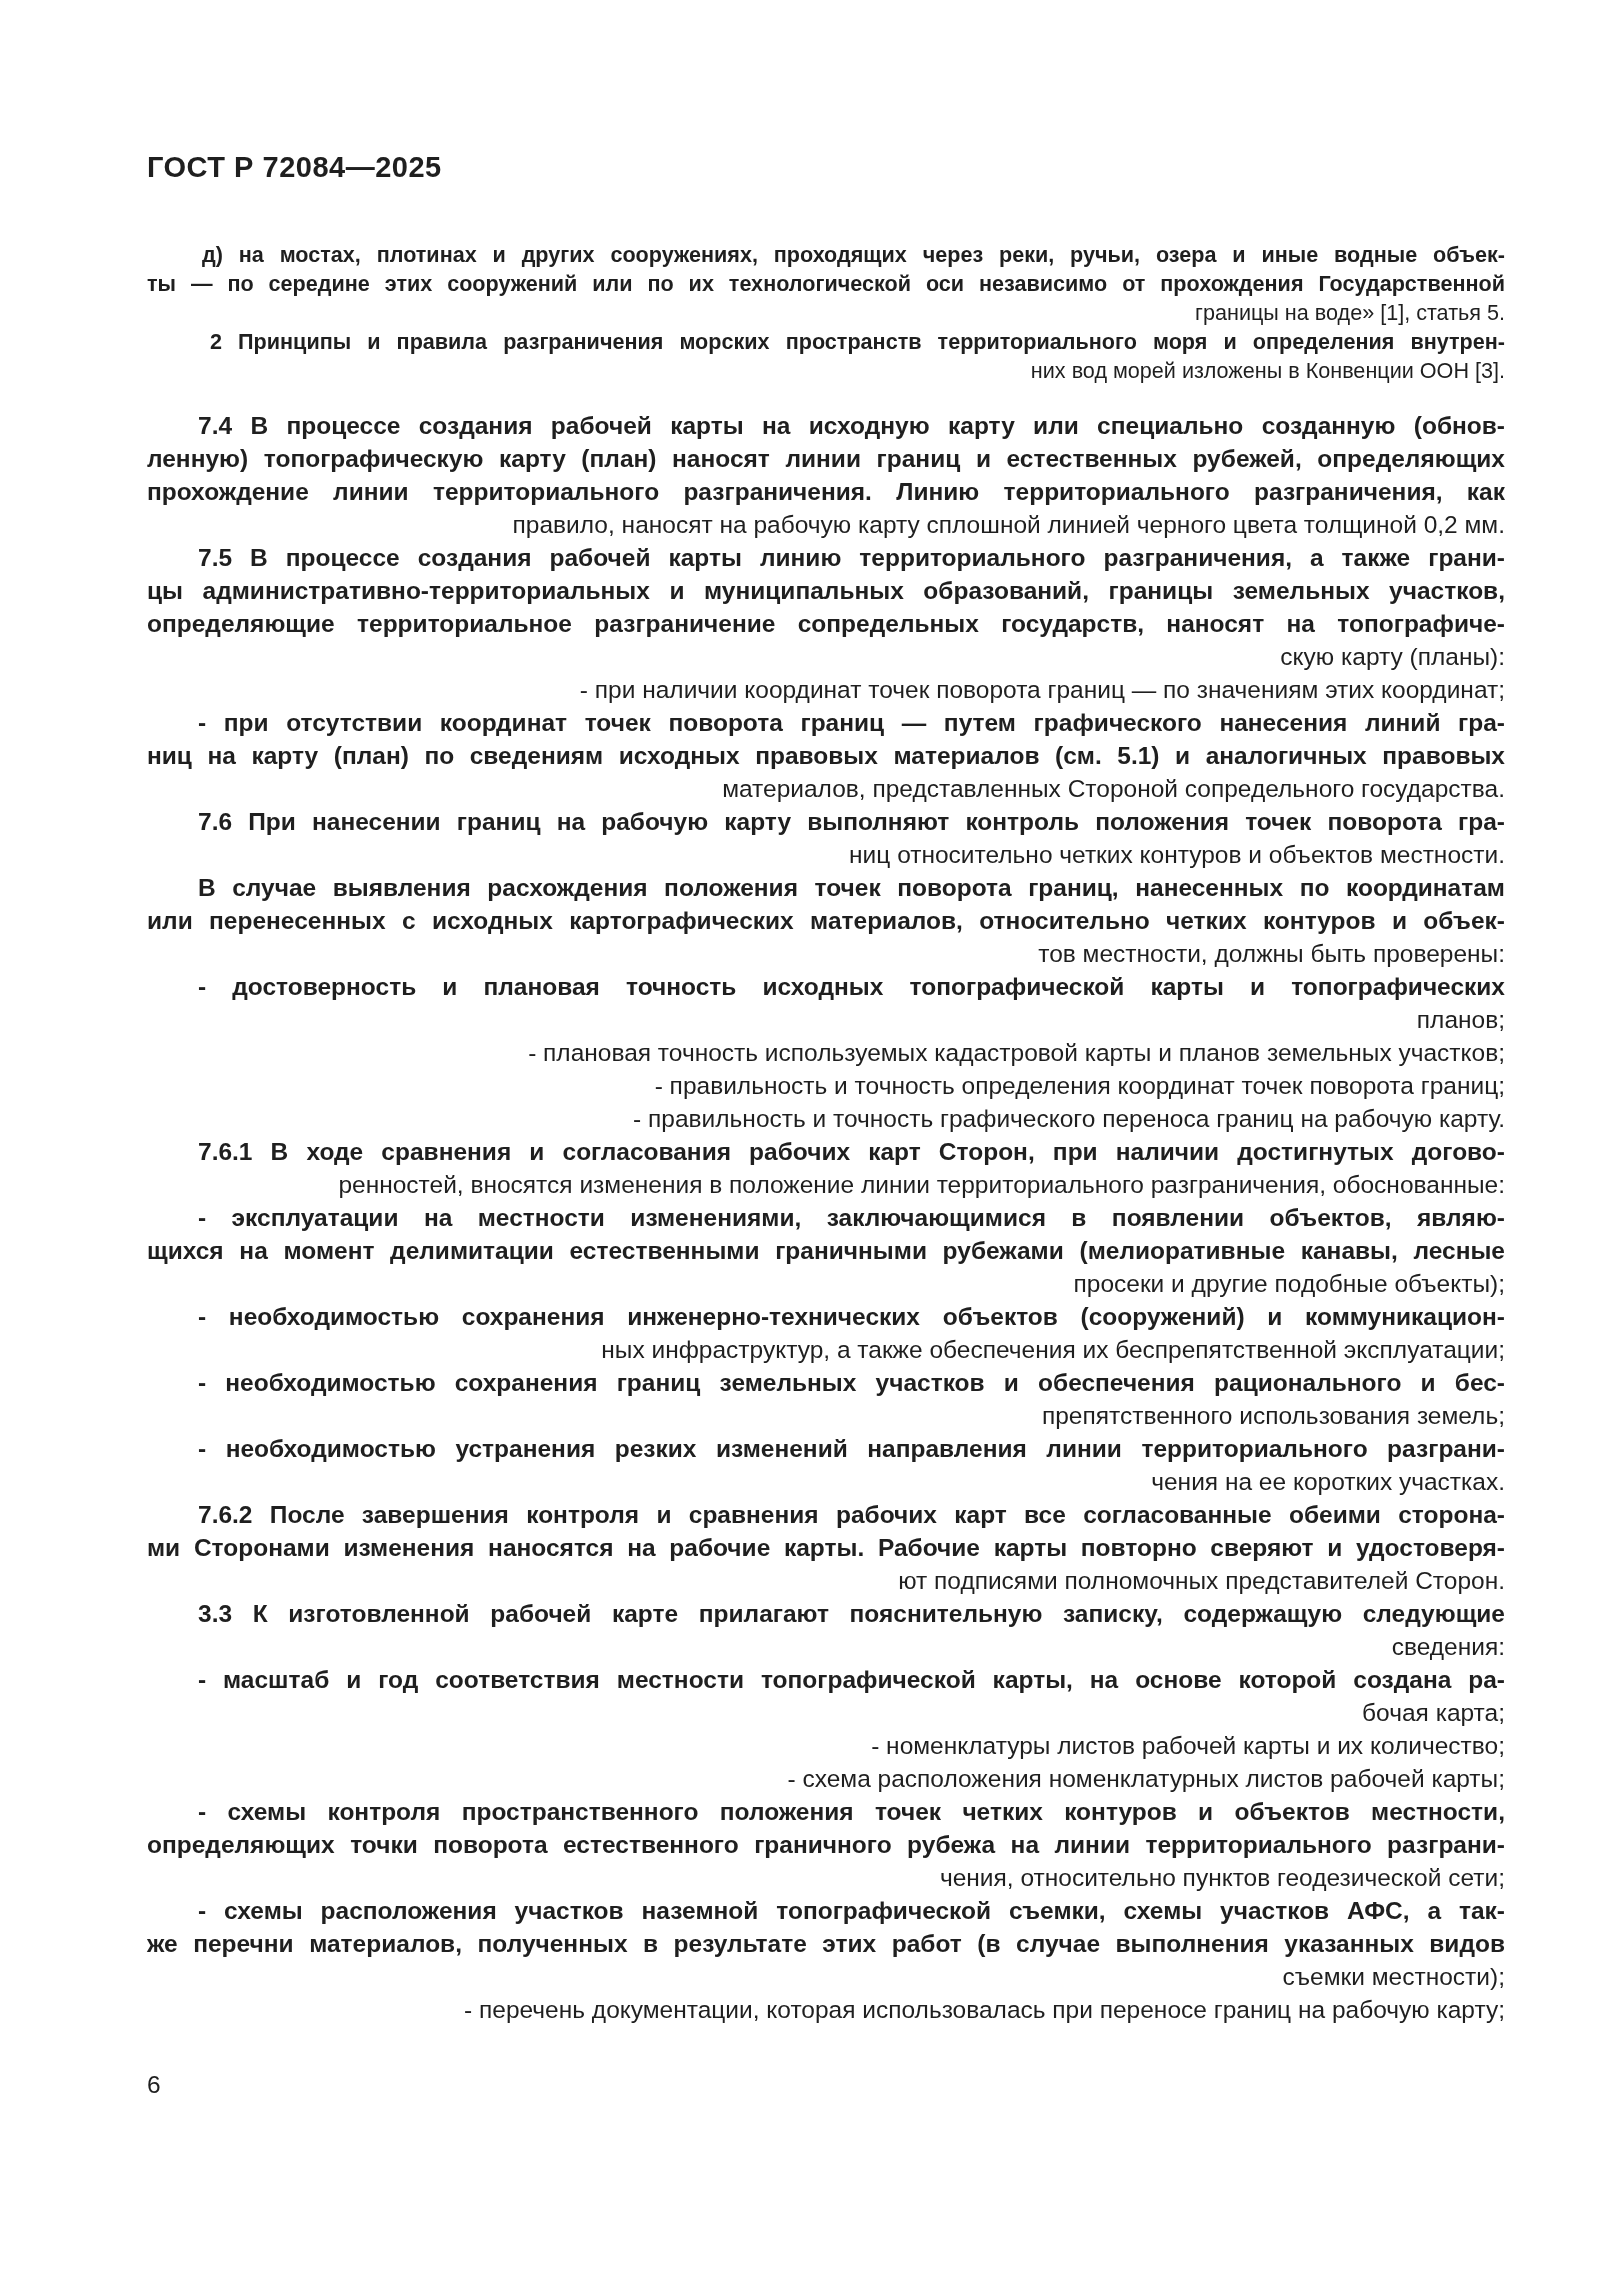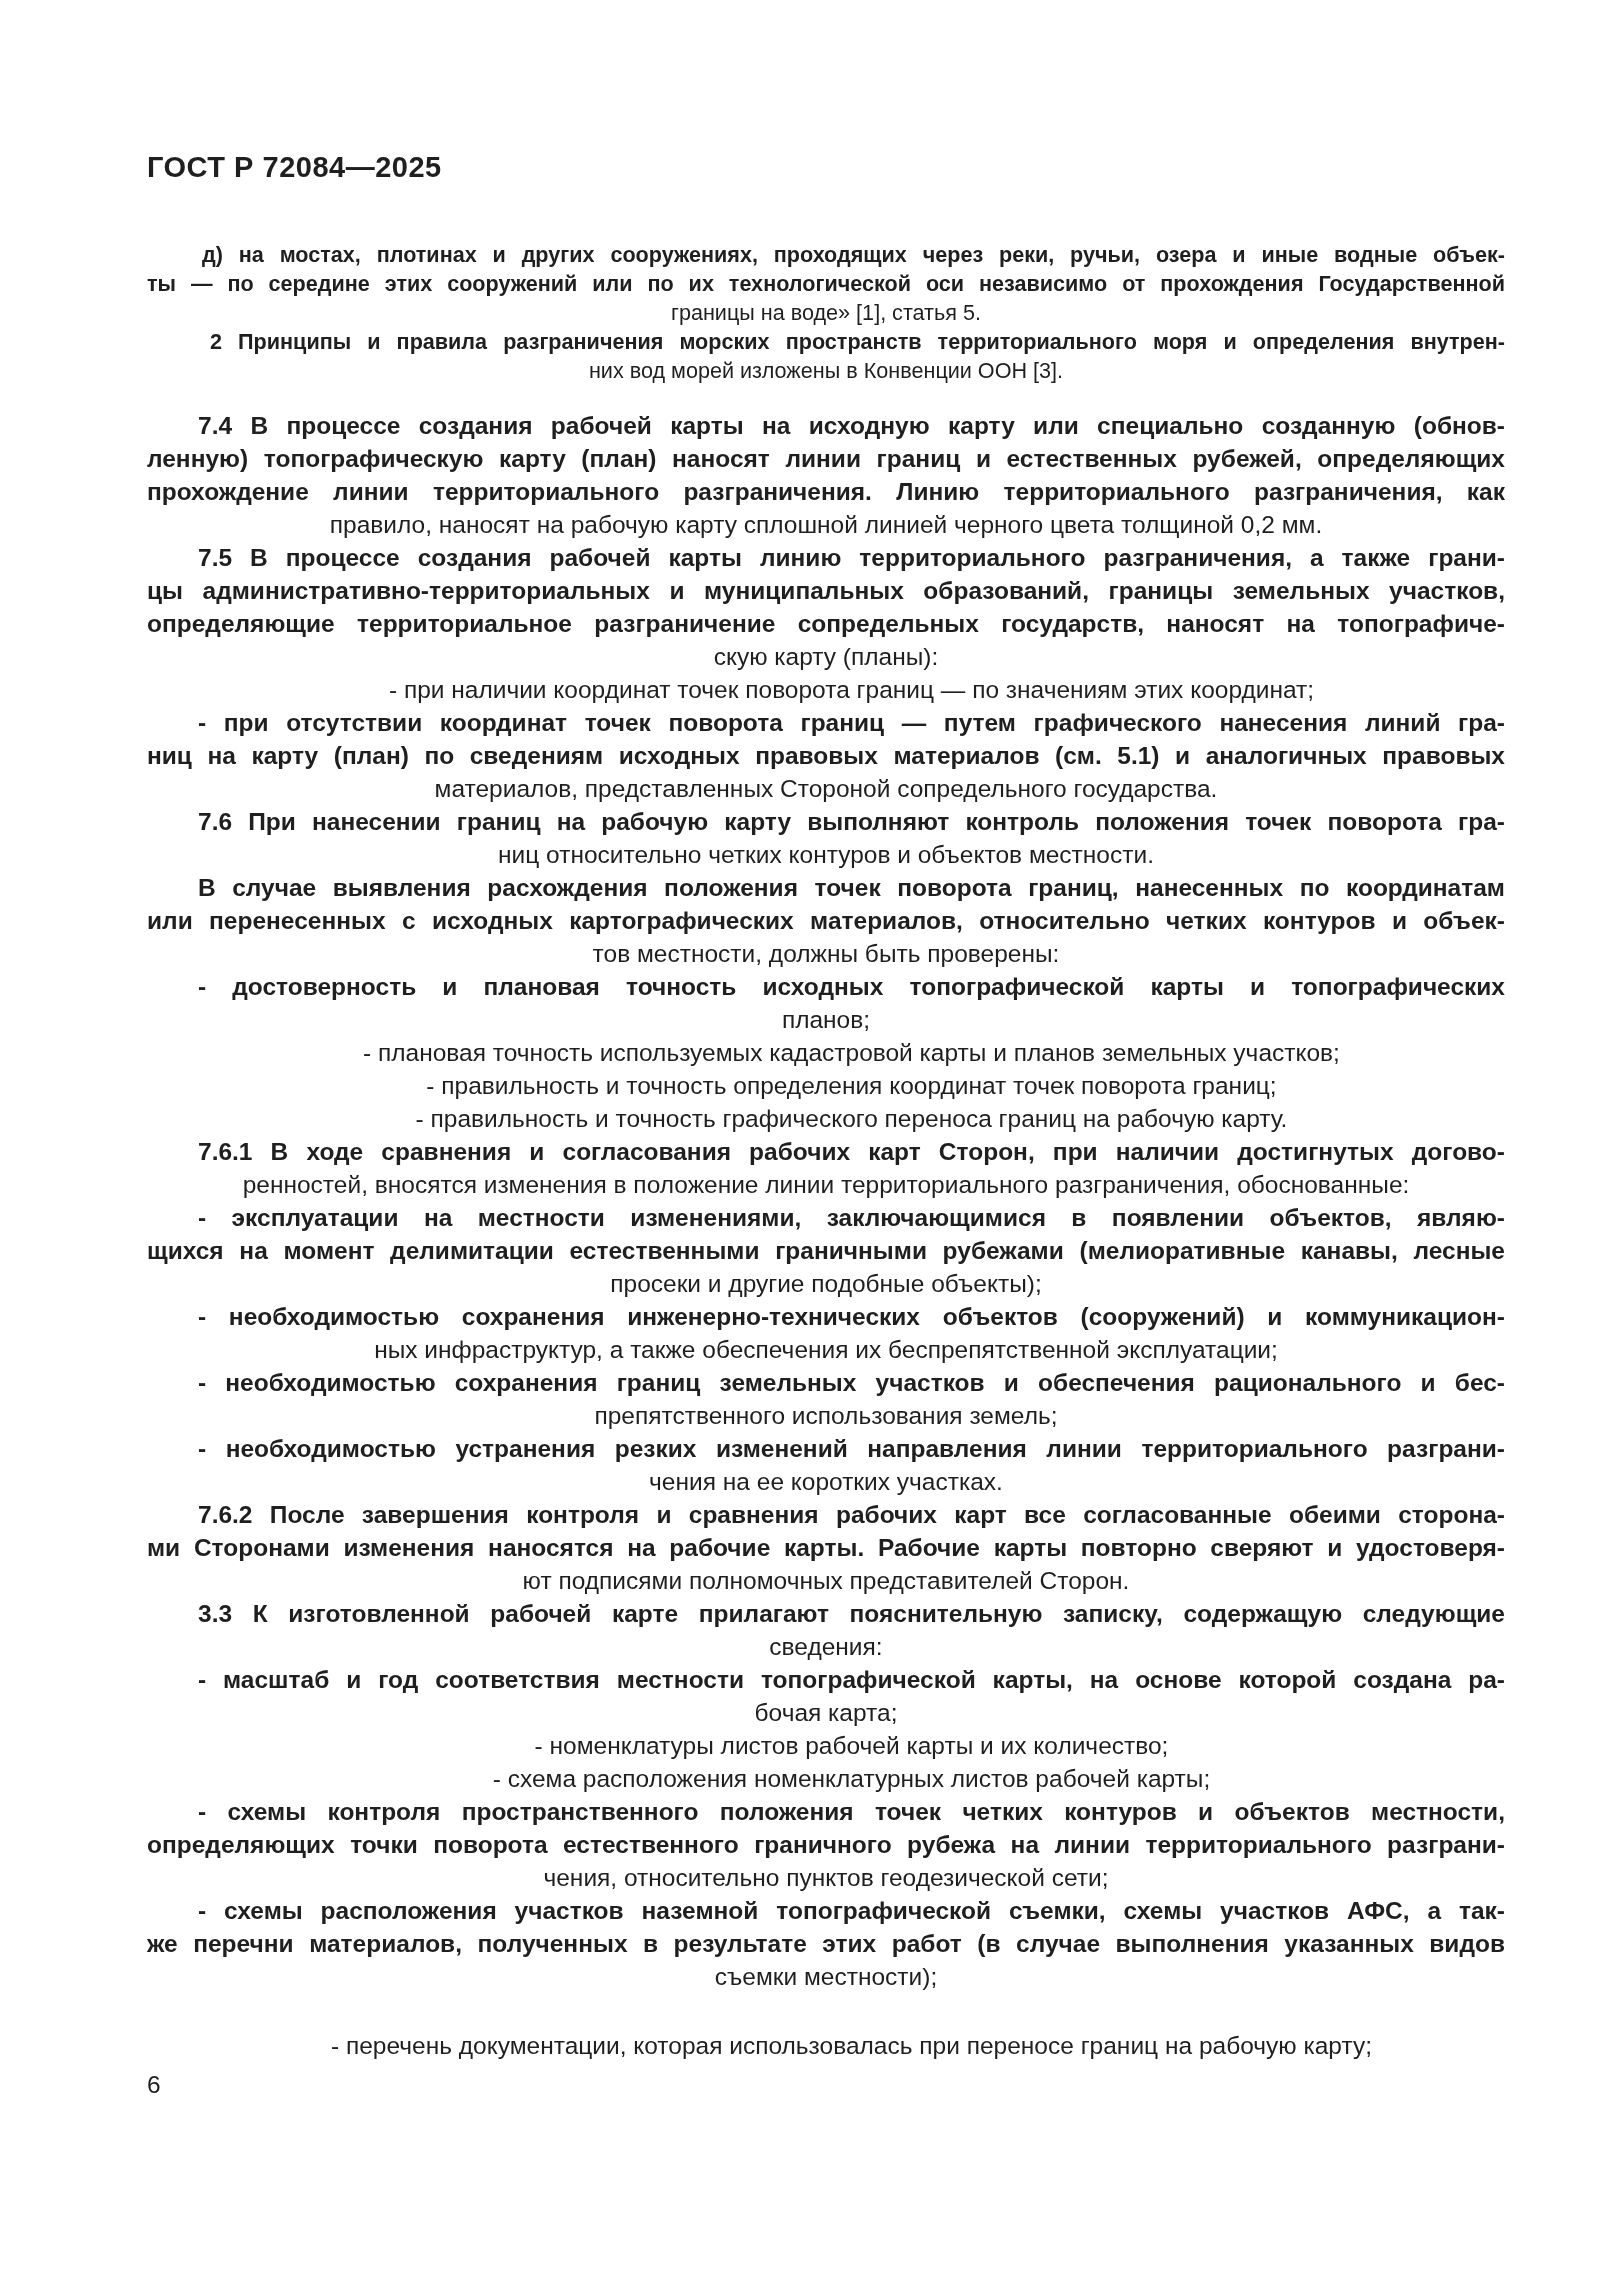--- a/index.html
+++ b/index.html
@@ -41,21 +41,21 @@
     margin-top: 55px;
     font-size: 21.6px;
     line-height: 29px;
   }
   .body-block {
     margin-top: 23.5px;
     font-size: 24.5px;
     line-height: 33px;
   }
   .line {
-    text-align: center;
+    text-align: right;
     white-space: normal;
   }
   .line.jst {
     text-align: justify;
     text-align-last: justify;
     font-weight: bold;
   }
   .page-number {
     position: absolute;
     left: 147px;
@@ -119,18 +119,18 @@
         <div class="line jst" style="text-indent: 51px;">- масштаб и год соответствия местности топографической карты, на основе которой создана ра-</div>
         <div class="line">бочая карта;</div>
         <div class="line" style="text-indent: 51px;">- номенклатуры листов рабочей карты и их количество;</div>
         <div class="line" style="text-indent: 51px;">- схема расположения номенклатурных листов рабочей карты;</div>
         <div class="line jst" style="text-indent: 51px;">- схемы контроля пространственного положения точек четких контуров и объектов местности,</div>
         <div class="line jst">определяющих точки поворота естественного граничного рубежа на линии территориального разграни-</div>
         <div class="line">чения, относительно пунктов геодезической сети;</div>
         <div class="line jst" style="text-indent: 51px;">- схемы расположения участков наземной топографической съемки, схемы участков АФС, а так-</div>
         <div class="line jst">же перечни материалов, полученных в результате этих работ (в случае выполнения указанных видов</div>
         <div class="line">съемки местности);</div>
-        <div class="line" style="text-indent: 51px; margin-top: 36px;">- перечень документации, которая использовалась при переносе границ на рабочую карту;</div>
+        <div class="line" style="text-indent: 51px;">- перечень документации, которая использовалась при переносе границ на рабочую карту;</div>
       </div>
   </div>
   <div class="page-number">6</div>
 </div>
 
 
 </body></html>

